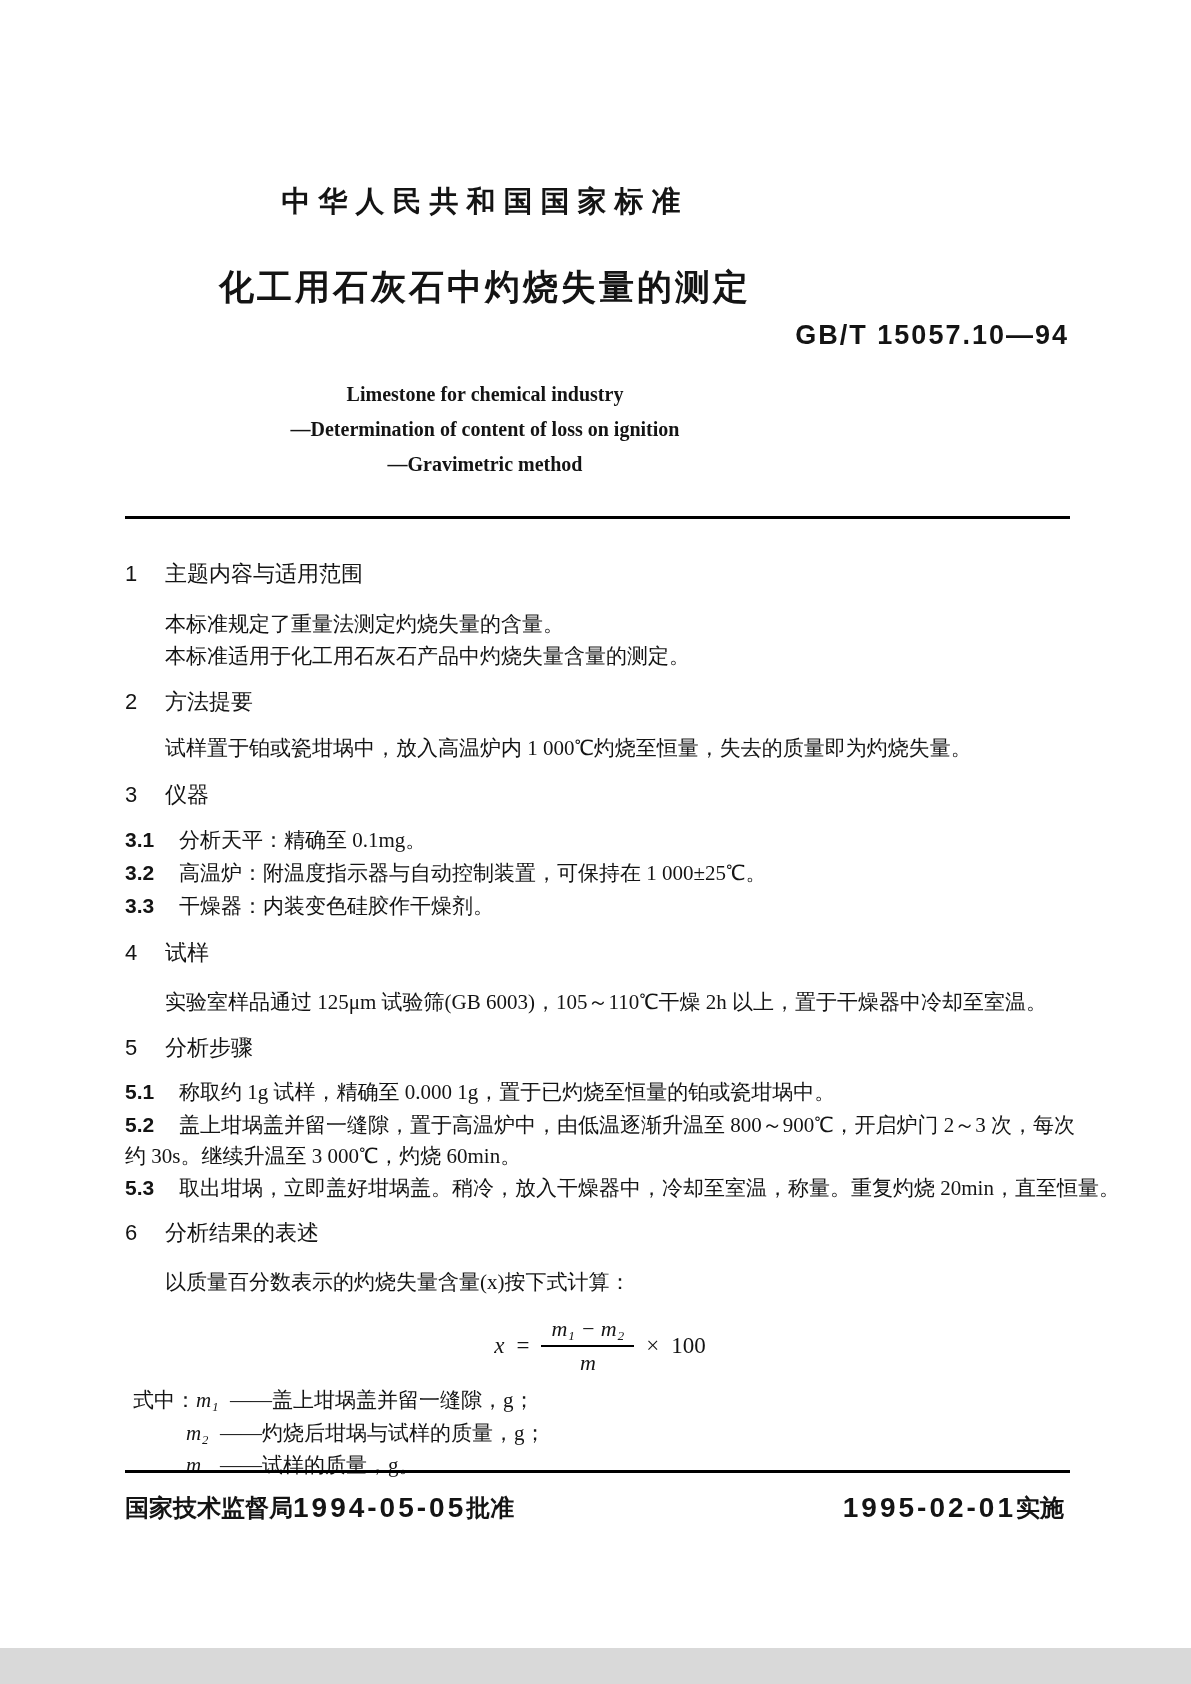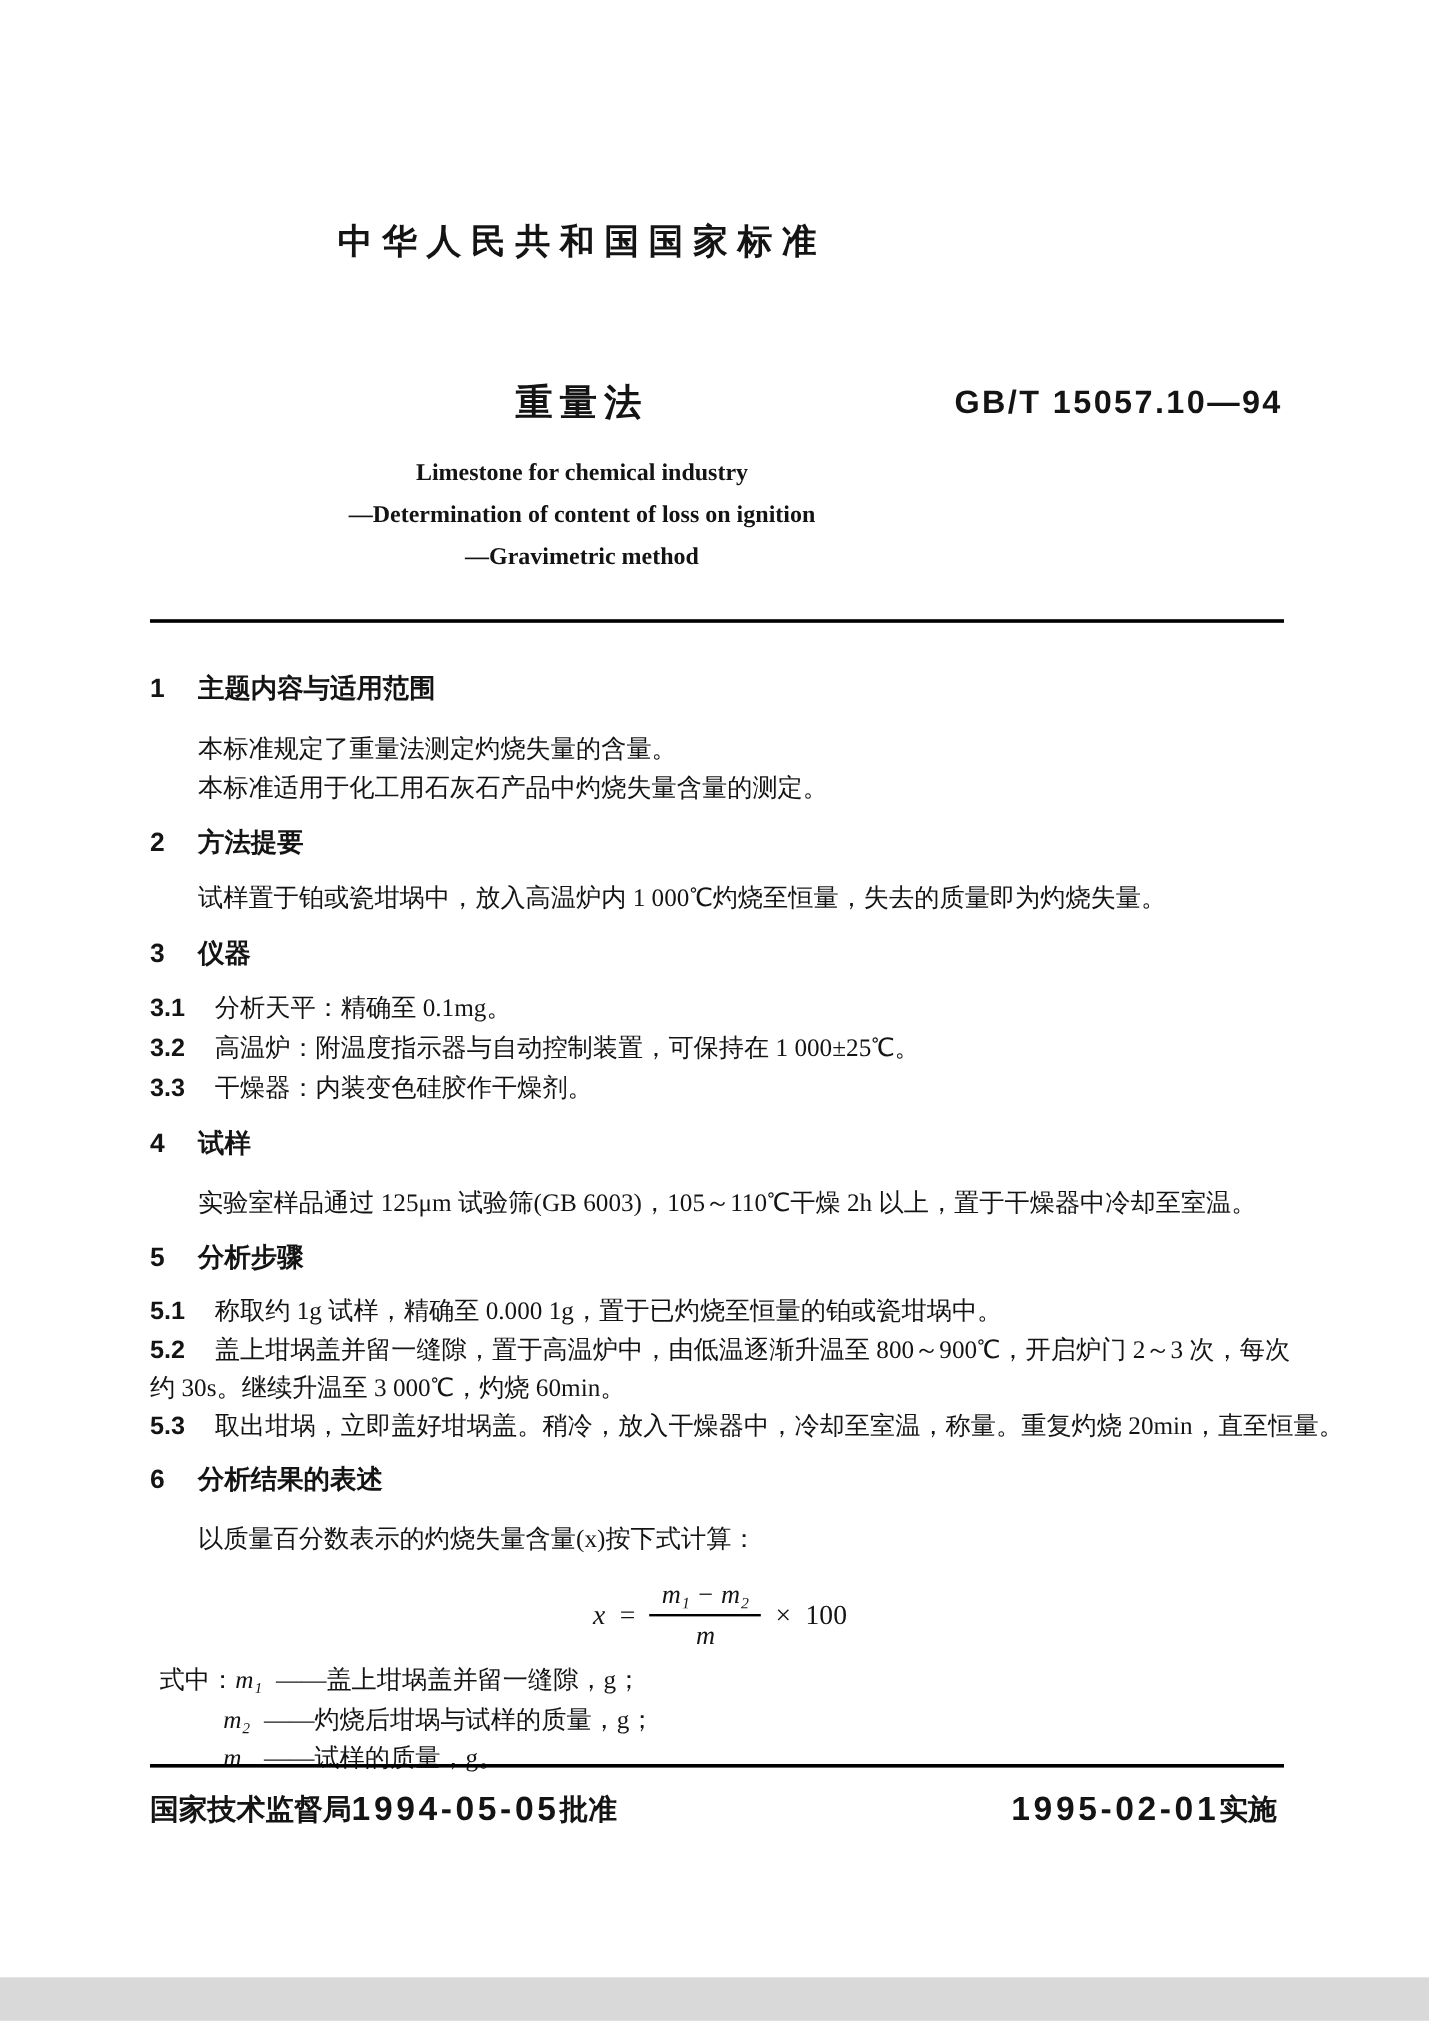--- a/index.html
+++ b/index.html
@@ -13,21 +13,21 @@
   .doc-title{top:264px;font-family:"Liberation Sans",sans-serif;font-weight:bold;font-size:35px;letter-spacing:3px;}
   .doc-subtitle{top:315px;font-family:"Liberation Sans",sans-serif;font-weight:bold;font-size:31px;letter-spacing:6px;}
   .std-code{position:absolute;top:320px;right:122px;font-family:"Liberation Sans",sans-serif;font-weight:bold;font-size:27px;letter-spacing:2px;}
   .english{top:377px;font-weight:bold;font-size:20px;line-height:35px;}
   .rule{position:absolute;left:125px;width:945px;height:3px;background:#000;}
   .rule-top{top:516px;}
   .rule-bottom{top:1470px;}
 
   .blk{position:absolute;left:125px;font-size:21px;line-height:24px;white-space:nowrap;}
   .p{left:165px;}
-  .h{font-family:"Liberation Sans",sans-serif;font-weight:bold;font-size:22px;}
+  .h{font-family:"Liberation Sans",sans-serif;font-weight:normal;font-size:22px;}
   .h .num{display:inline-block;min-width:40px;}
   .pn .num{font-weight:bold;display:inline-block;min-width:54px;font-family:"Liberation Sans",sans-serif;}
 
   .formula-row{position:absolute;left:450px;top:1320px;width:300px;height:52px;
     display:flex;align-items:center;justify-content:center;gap:12px;font-size:23px;}
   .var{font-style:italic;}
   .frac{display:inline-flex;flex-direction:column;align-items:center;font-size:22px;}
   .frac .fr-top{padding:0 10px 3px;border-bottom:2px solid #000;text-align:right;}
   .frac .fr-bot{padding-top:3px;}
 
@@ -40,21 +40,21 @@
   .footer-left{left:125px;}
   .footer-right{right:127px;}
 </style>
 </head>
 <body>
 
 <div class="page">
 
   <div class="center-col std-label">中华人民共和国国家标准</div>
 
-  <div class="center-col doc-subtitle">重量法</div>
+  <div class="center-col doc-title">化工用石灰石中灼烧失量的测定</div>
   <div class="std-code">GB/T 15057.10—94</div>
 
   <div class="center-col english">
     <div>Limestone for chemical industry</div>
     <div>—Determination of content of loss on ignition</div>
     <div>—Gravimetric method</div>
   </div>
 
   <div class="rule rule-top"></div>
 

